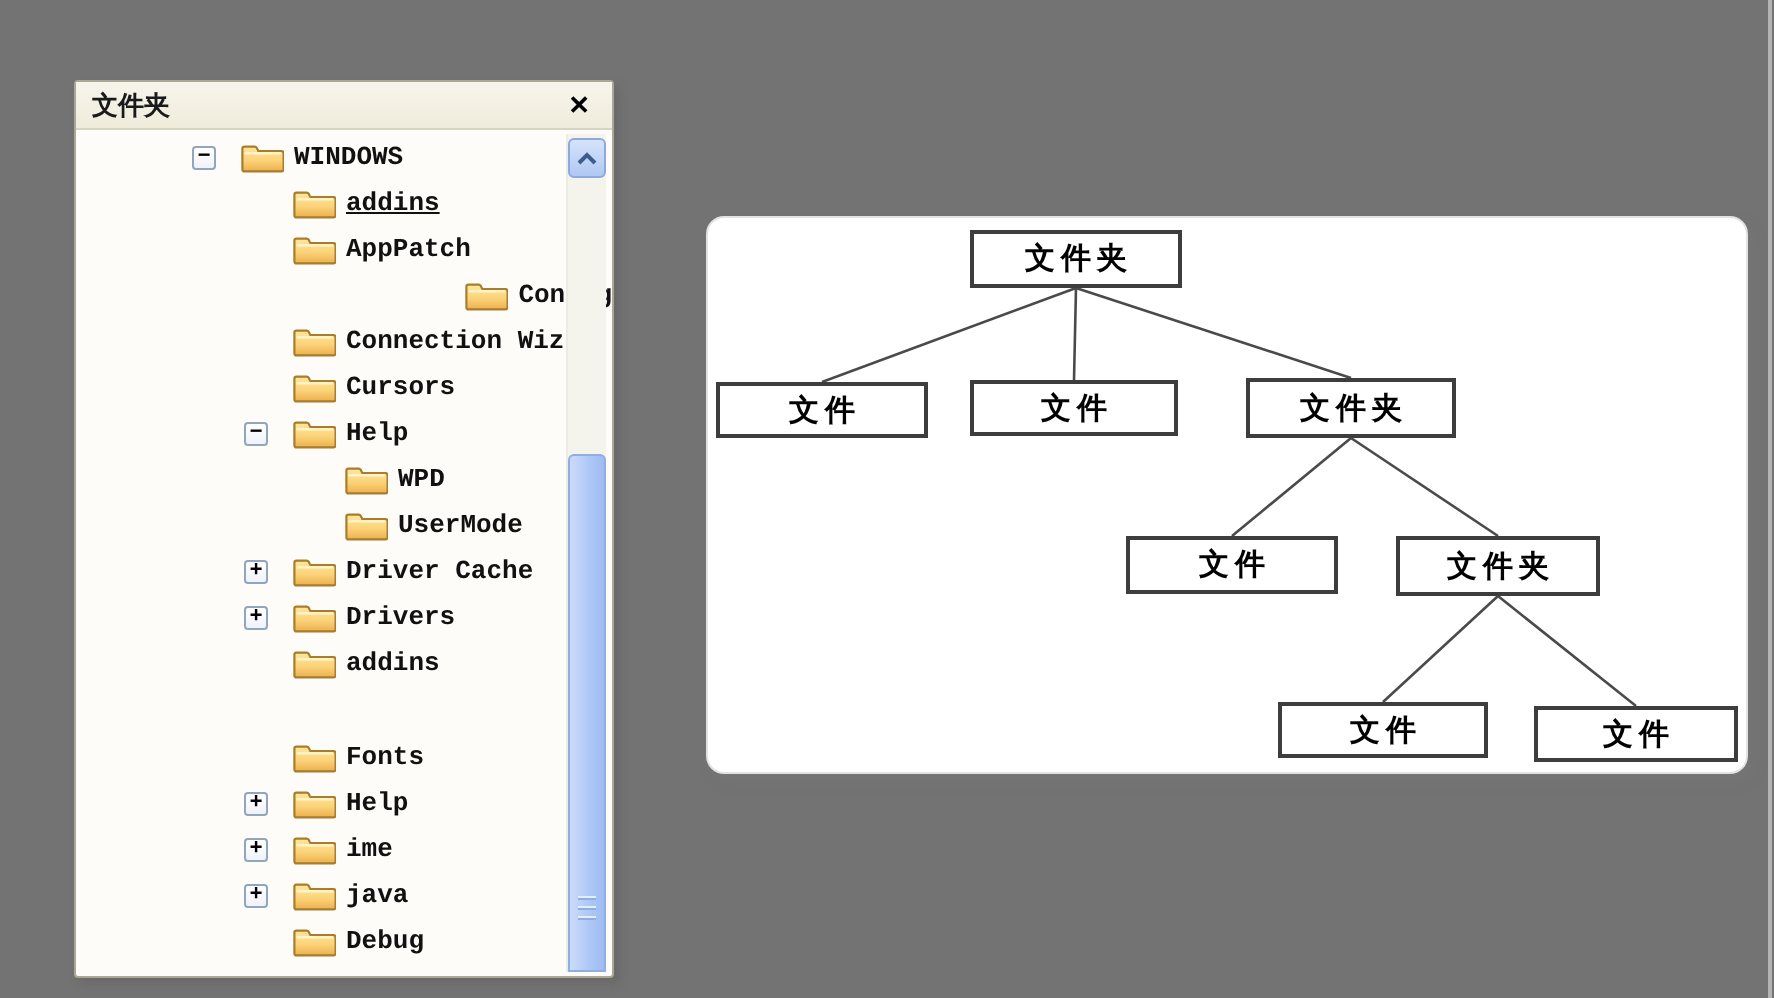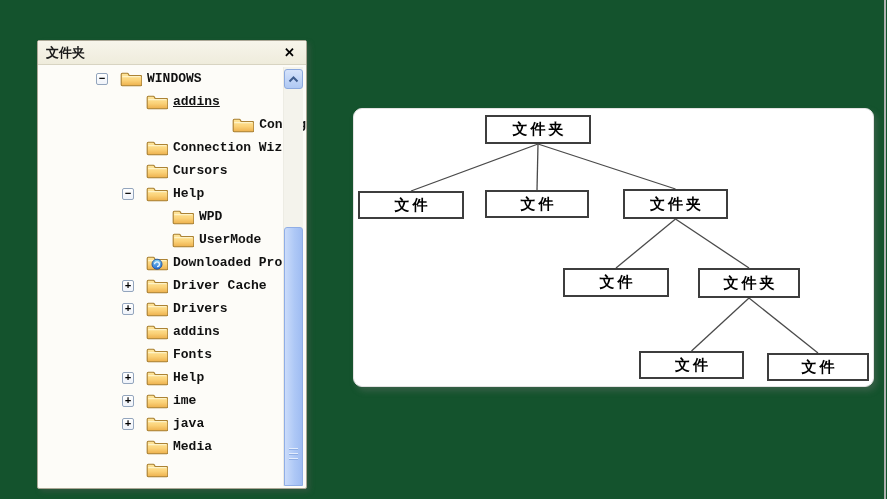--- a/index.html
+++ b/index.html
@@ -1,16 +1,16 @@
 <!DOCTYPE html>
 <html><head>
 <meta charset="utf-8">
 <style>
   html,body{margin:0;padding:0;background:#fff;}
-  #stage{position:relative;width:887px;height:499px;background:#14532d;overflow:hidden;
+  #stage{position:relative;width:887px;height:499px;background:#737373;overflow:hidden;
          font-family:"Liberation Sans",sans-serif;}
   
   .page-edge{position:absolute;top:0;right:1px;width:2px;height:499px;background:#b3b3b3;}
 
   
   .folder-pane{position:absolute;left:37px;top:40px;width:268px;height:447px;
     background:#FDFCF6;border:1px solid #ABA796;border-radius:2px;
     box-shadow:3px 3px 5px rgba(90,90,90,.35);}
   .pane-titlebar{height:24px;background:linear-gradient(#F7F5EB,#EFECDC);
     border-bottom:1px solid #D8D4C2;display:flex;align-items:center;
@@ -97,20 +97,27 @@
               </svg></span>
             <span class="tree-label">WINDOWS</span>
           </div>
           <div class="tree-row" style="padding-left: 84px; text-decoration: underline;">
             <span class="xspacer"></span>
             <span class="ficon"><svg width="22" height="17" viewBox="0 0 22 17">
                 <use href="#folderShape"></use>
               </svg></span>
             <span class="tree-label">addins</span>
           </div>
+          <div class="tree-row" style="padding-left: 84px;">
+            <span class="xspacer"></span>
+            <span class="ficon"><svg width="22" height="17" viewBox="0 0 22 17">
+                <use href="#folderShape"></use>
+              </svg></span>
+            <span class="tree-label">AppPatch</span>
+          </div>
           <div class="tree-row" style="padding-left: 84px; justify-content: flex-end;">
             <span class="xspacer"></span>
             <span class="ficon"><svg width="22" height="17" viewBox="0 0 22 17">
                 <use href="#folderShape"></use>
               </svg></span>
             <span class="tree-label">Config</span>
           </div>
           <div class="tree-row" style="padding-left: 84px; text-align: center;">
             <span class="xspacer"></span>
             <span class="ficon"><svg width="22" height="17" viewBox="0 0 22 17">
@@ -140,48 +147,41 @@
             <span class="tree-label">WPD</span>
           </div>
           <div class="tree-row" style="padding-left: 110px;">
             <span class="xspacer"></span>
             <span class="ficon"><svg width="22" height="17" viewBox="0 0 22 17">
                 <use href="#folderShape"></use>
               </svg></span>
             <span class="tree-label">UserMode</span>
           </div>
           <div class="tree-row" style="padding-left: 84px;">
-            <span class="xspacer"></span>
-            <span class="ficon"><svg width="22" height="17" viewBox="0 0 22 17">
-                <use href="#dlFolderShape"></use>
-              </svg></span>
-            <span class="tree-label">Downloaded Pro</span>
-          </div>
-          <div class="tree-row" style="padding-left: 84px;">
             <span class="xbox">+</span>
             <span class="ficon"><svg width="22" height="17" viewBox="0 0 22 17">
                 <use href="#folderShape"></use>
               </svg></span>
             <span class="tree-label">Driver Cache</span>
           </div>
           <div class="tree-row" style="padding-left: 84px;">
             <span class="xbox">+</span>
             <span class="ficon"><svg width="22" height="17" viewBox="0 0 22 17">
                 <use href="#folderShape"></use>
               </svg></span>
             <span class="tree-label">Drivers</span>
           </div>
           <div class="tree-row" style="padding-left: 84px;">
             <span class="xspacer"></span>
             <span class="ficon"><svg width="22" height="17" viewBox="0 0 22 17">
                 <use href="#folderShape"></use>
               </svg></span>
             <span class="tree-label">addins</span>
           </div>
-          <div class="tree-row" style="padding-left: 84px;">
+          <div class="tree-row" style="padding-left: 84px; margin-top: 24px;">
             <span class="xspacer"></span>
             <span class="ficon"><svg width="22" height="17" viewBox="0 0 22 17">
                 <use href="#folderShape"></use>
               </svg></span>
             <span class="tree-label">Fonts</span>
           </div>
           <div class="tree-row" style="padding-left: 84px;">
             <span class="xbox">+</span>
             <span class="ficon"><svg width="22" height="17" viewBox="0 0 22 17">
                 <use href="#folderShape"></use>
@@ -200,21 +200,21 @@
             <span class="ficon"><svg width="22" height="17" viewBox="0 0 22 17">
                 <use href="#folderShape"></use>
               </svg></span>
             <span class="tree-label">java</span>
           </div>
           <div class="tree-row" style="padding-left: 84px;">
             <span class="xspacer"></span>
             <span class="ficon"><svg width="22" height="17" viewBox="0 0 22 17">
                 <use href="#folderShape"></use>
               </svg></span>
-            <span class="tree-label">Media</span>
+            <span class="tree-label">Debug</span>
           </div>
           <div class="tree-row" style="padding-left: 84px;">
             <span class="xspacer"></span>
             <span class="ficon"><svg width="22" height="17" viewBox="0 0 22 17">
                 <use href="#folderShape"></use>
               </svg></span>
             <span class="tree-label"></span>
           </div>
         </div>
       <div class="vscroll">

